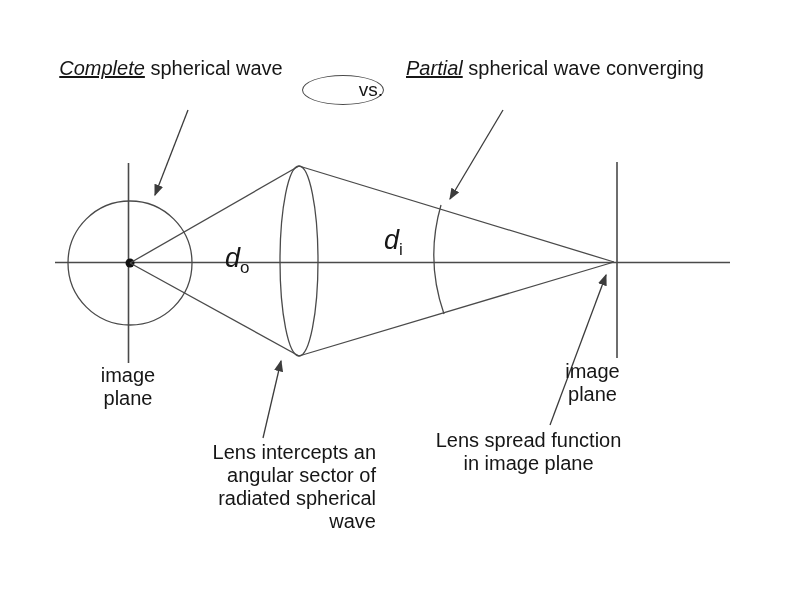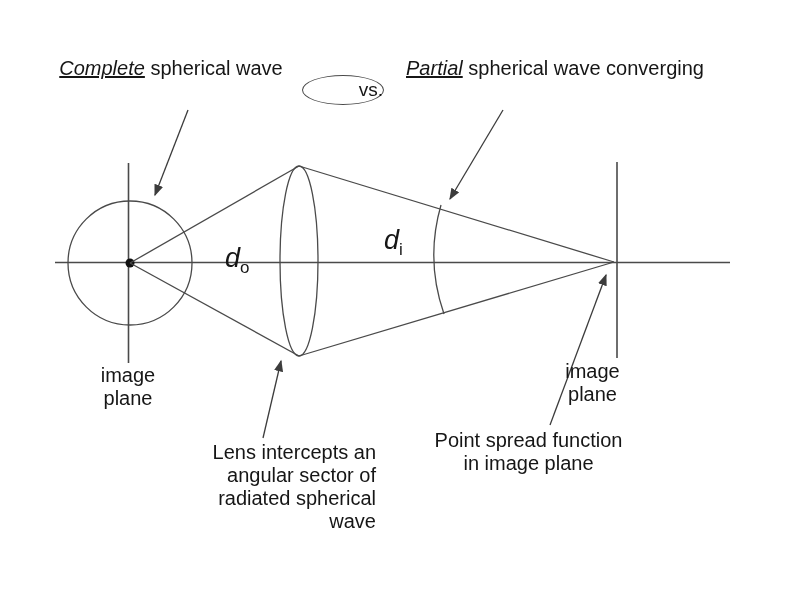--- a/index.html
+++ b/index.html
@@ -79,19 +79,19 @@
   <div class="dist" style="left:384px;top:210px;"><i>d</i><sub>i</sub></div>
 
   <div class="label pre" style="left:58px;top:364px;width:140px;">image
 plane</div>
 
   <div class="label pre" style="left:176px;top:441px;width:200px;text-align:right;">Lens intercepts an
 angular sector of
 radiated spherical
 wave</div>
 
-  <div class="label pre" style="left:418px;top:429px;width:221px;">Point spread function
+  <div class="label pre" style="left:418px;top:429px;width:221px;">Lens spread function
 in image plane</div>
 
   <div class="label pre" style="left:532px;top:360px;width:121px;">image
 plane</div>
 
 </div>
 
 </body></html>

